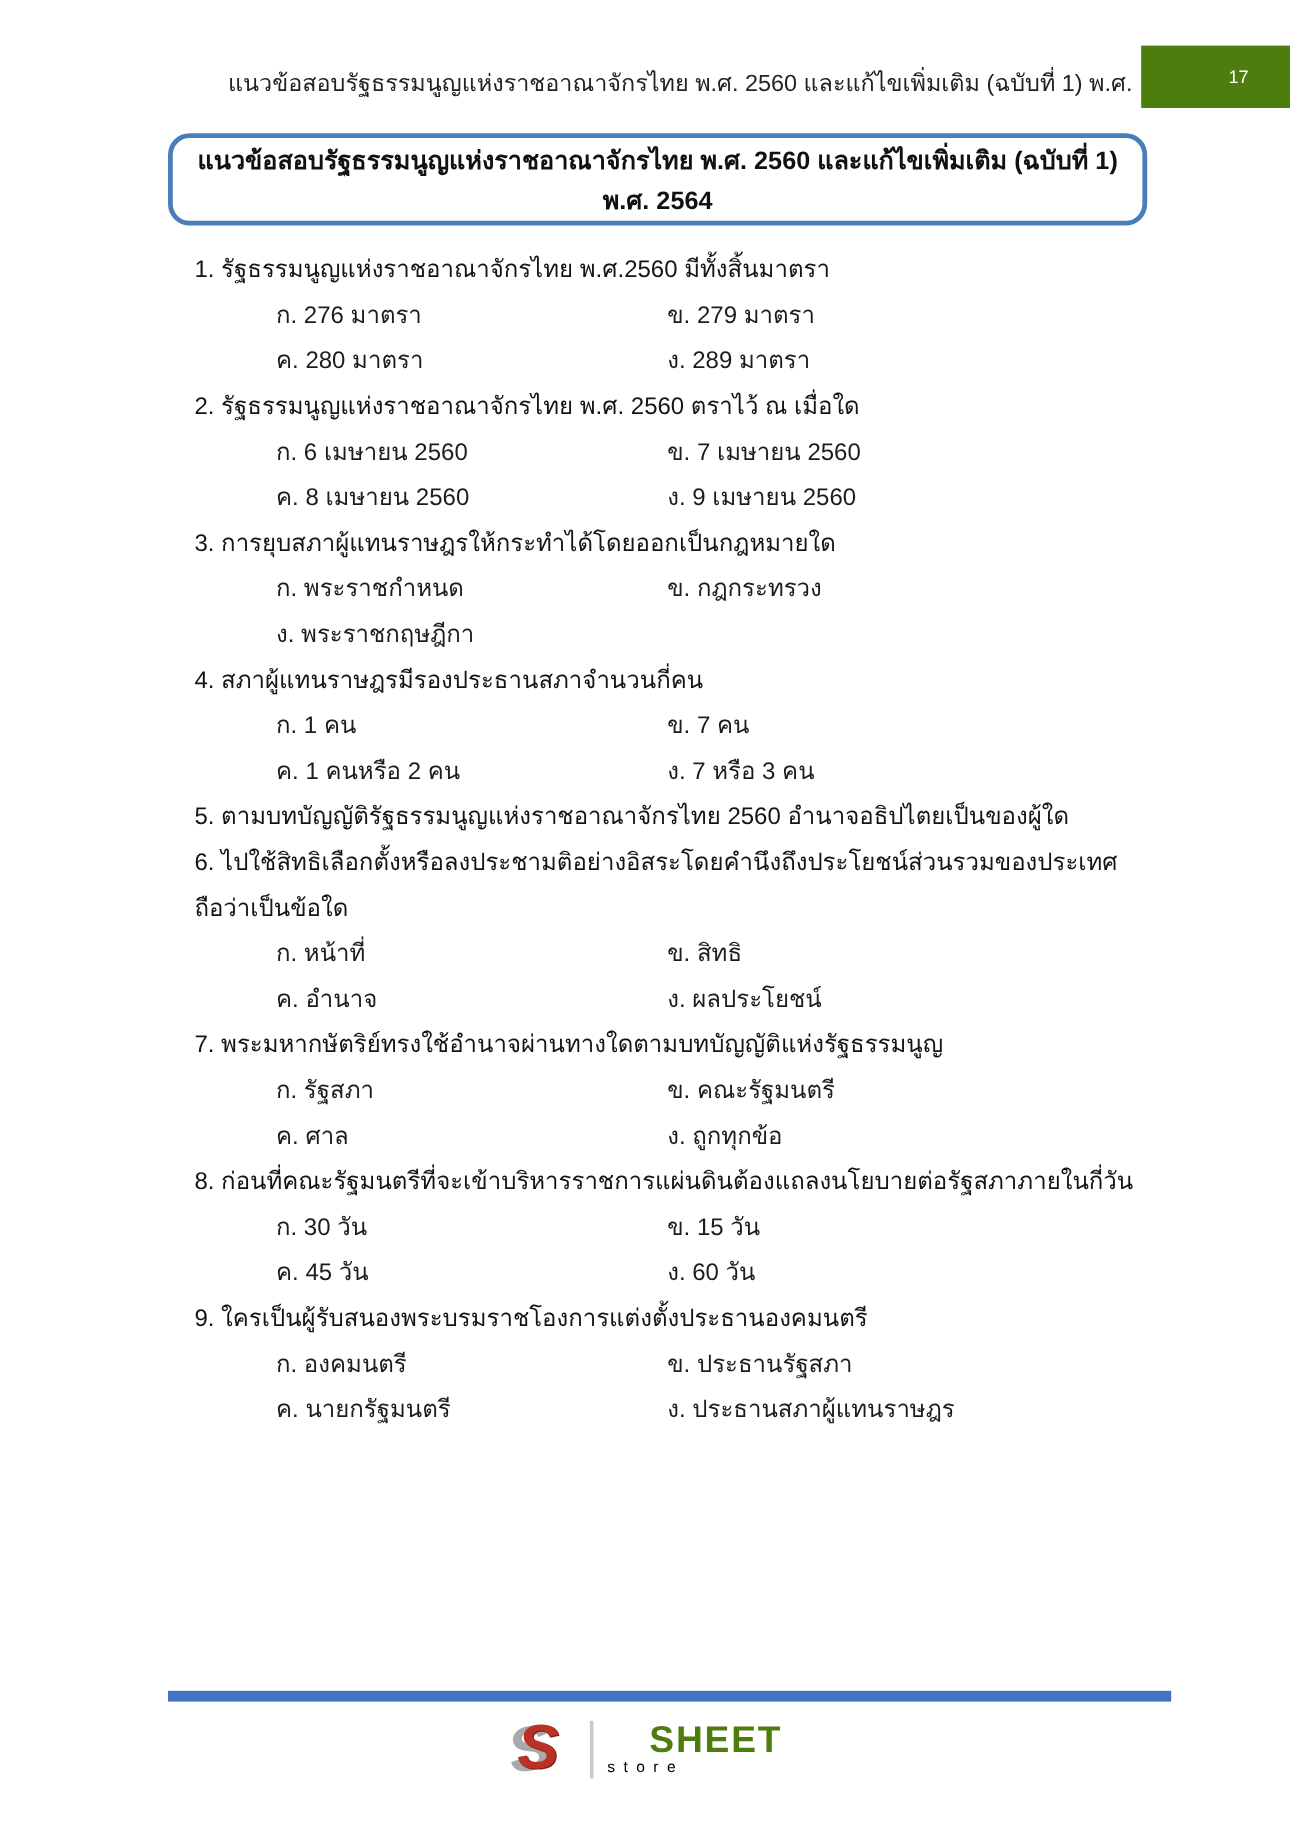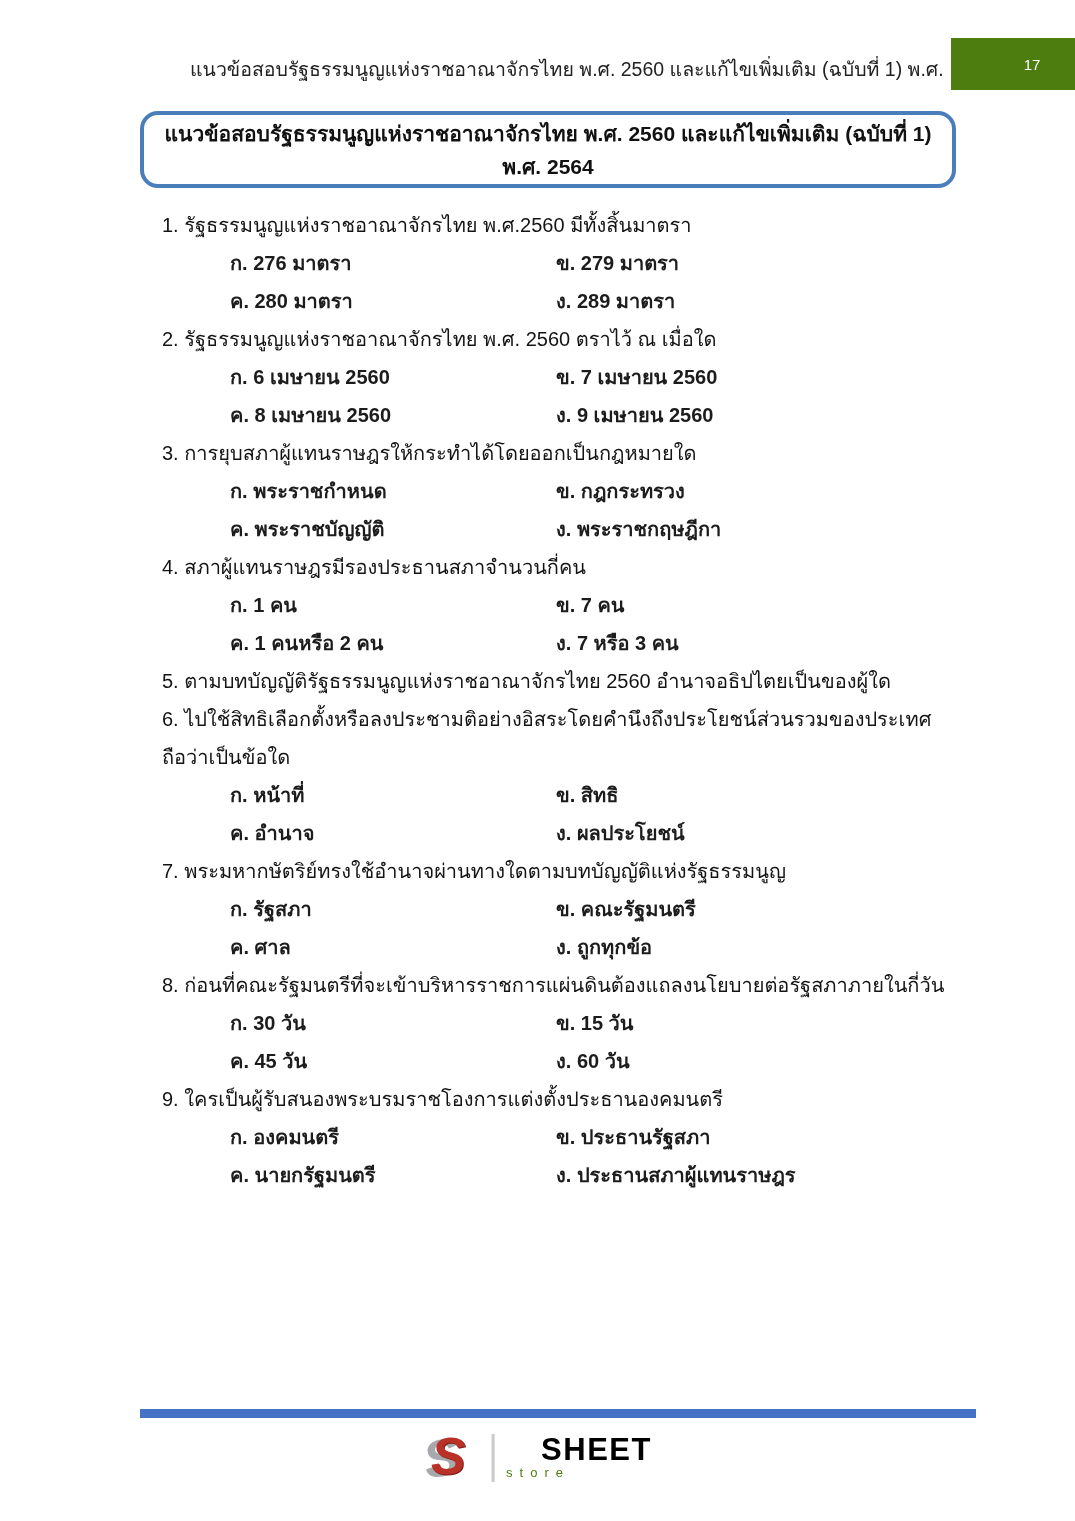--- a/index.html
+++ b/index.html
@@ -74,21 +74,21 @@
   }
   .q-num { display: inline; }
   .q-text { display: inline; }
   .options {
     display: grid;
     grid-template-columns: 326px 1fr;
     padding-left: 90px;
   }
   .opt {
     line-height: 38px;
-    font-weight: bold;
+    font-weight: normal;
     color: #1c1c1c;
   }
 
   
   .footer-bar {
     position: absolute;
     top: 1409px;
     left: 140px;
     width: 836px;
     height: 9px;
@@ -130,28 +130,28 @@
   }
   .logo-divider {
     width: 3px;
     height: 48px;
     background: #c9cacc;
   }
   .logo-text { display: flex; flex-direction: column; }
   .logo-name {
     font-size: 31px;
     font-weight: bold;
-    color: #000000;
+    color: #4d7c0f;
     letter-spacing: 1.5px;
     line-height: 30px;
     margin-left: 35px;
   }
   .logo-sub {
     font-size: 13px;
-    color: #4d7c0f;
+    color: #000000;
     letter-spacing: 7px;
     line-height: 16px;
   }
 </style>
 </head>
 <body>
 
 <div class="running-header">แนวข้อสอบรัฐธรรมนูญแห่งราชอาณาจักรไทย พ.ศ. 2560 และแก้ไขเพิ่มเติม (ฉบับที่ 1) พ.ศ.</div>
 
 <div class="page-number-box">
@@ -190,21 +190,20 @@
   </div>
 
   <div class="question">
     <div class="q-heading">
       <span class="q-num">3.</span>
       <span class="q-text">การยุบสภาผู้แทนราษฎรให้กระทำได้โดยออกเป็นกฎหมายใด</span>
     </div>
     <div class="options">
       <div class="opt">ก. พระราชกำหนด</div>
       <div class="opt">ข. กฎกระทรวง</div>
-      <div class="opt">ค. พระราชบัญญัติ</div>
       <div class="opt">ง. พระราชกฤษฎีกา</div>
     </div>
   </div>
 
   <div class="question">
     <div class="q-heading">
       <span class="q-num">4.</span>
       <span class="q-text">สภาผู้แทนราษฎรมีรองประธานสภาจำนวนกี่คน</span>
     </div>
     <div class="options">

